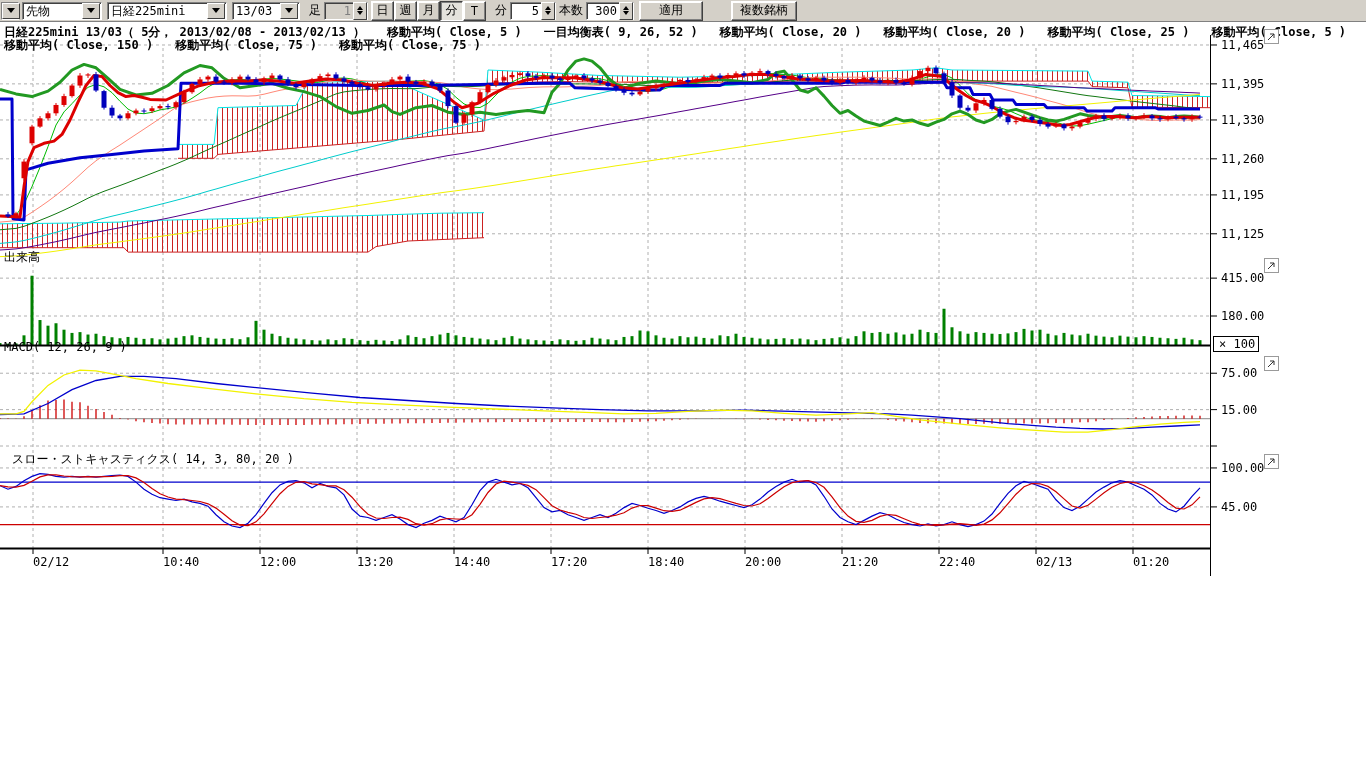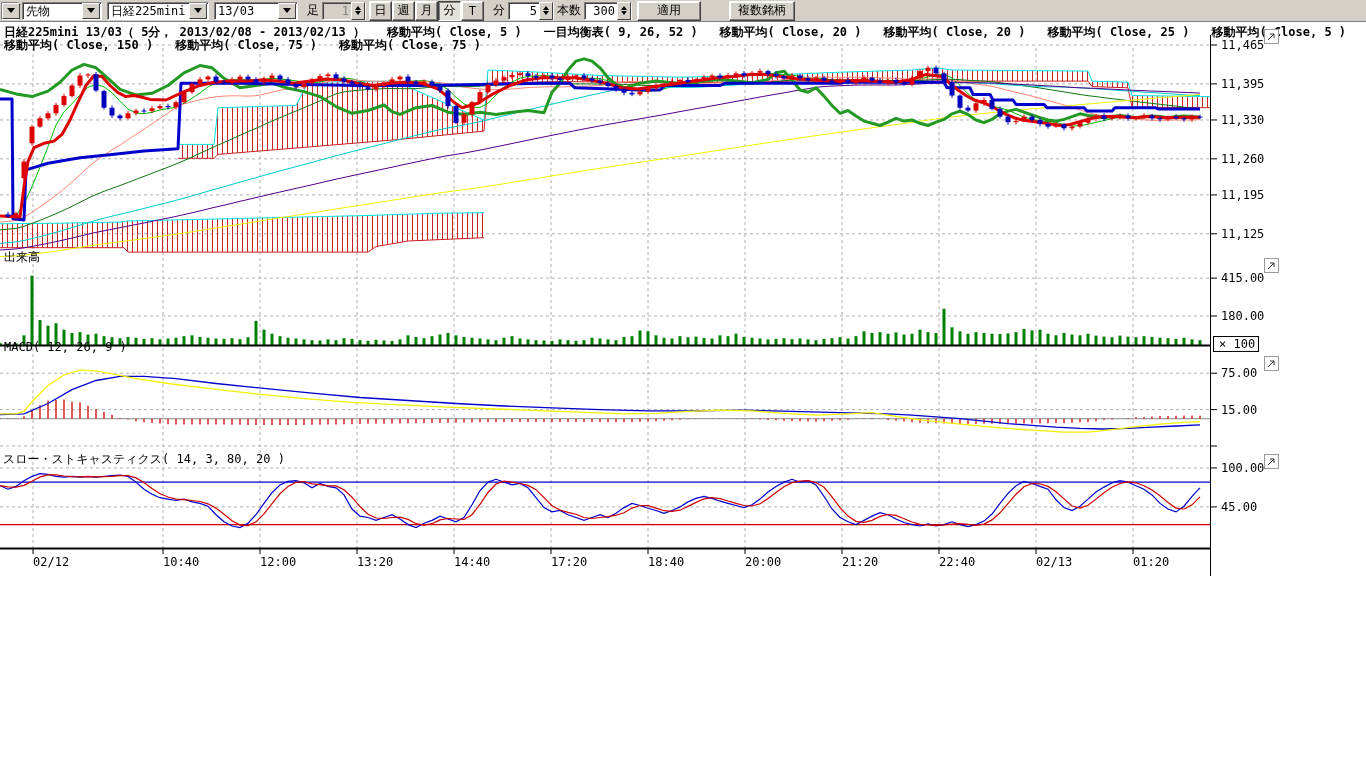--- a/index.html
+++ b/index.html
@@ -45,28 +45,28 @@
       </span>
   </div>
   <span class="tb-gap2"></span>
   <div class="combo" style="width:80px">
     <span class="val">先物</span>
     <span class="dd">
         <span class="arrow-down"></span>
       </span>
   </div>
   <span class="tb-gap4"></span>
-  <div class="combo" style="width:102px">
+  <div class="combo" style="width:120px">
     <span class="val">日経225mini</span>
     <span class="dd">
         <span class="arrow-down"></span>
       </span>
   </div>
   <span class="tb-gap4"></span>
-  <div class="combo" style="width:84px">
+  <div class="combo" style="width:68px">
     <span class="val">13/03</span>
     <span class="dd">
         <span class="arrow-down"></span>
       </span>
   </div>
   <span class="tb-gap8"></span>
   <span class="lbl">足</span>
   <span class="tb-gap2"></span>
   <div class="spin disabled" style="width:44px">
     <span class="num">1</span>
@@ -108,21 +108,21 @@
 </div>
 
 <div class="ovl" style="left:4px;top:24px">
   <span>日経225mini 13/03（ 5分， 2013/02/08 - 2013/02/13 ）</span><span>移動平均( Close, 5 )</span><span>一目均衡表( 9, 26, 52 )</span><span>移動平均( Close, 20 )</span><span>移動平均( Close, 20 )</span><span>移動平均( Close, 25 )</span><span>移動平均( Close, 5 )</span>
 </div>
 <div class="ovl" style="left:4px;top:37px">
   <span>移動平均( Close, 150 )</span><span>移動平均( Close, 75 )</span><span>移動平均( Close, 75 )</span>
 </div>
 <div class="ovl" style="left:4px;top:249px">出来高</div>
 <div class="ovl" style="left:4px;top:340px">MACD( 12, 26, 9 )</div>
-<div class="ovl" style="left:3px;top:451px">スロー・ストキャスティクス( 14, 3, 80, 20 )</div>
+<div class="ovl" style="left:12px;top:451px">スロー・ストキャスティクス( 14, 3, 80, 20 )</div>
 
 <div class="corner-ico" style="left:1264px;top:29px">
     <svg width="13" height="13">
       <path d="M3,10 L9,4 M9,4 L5,4 M9,4 L9,8" stroke="#333" stroke-width="1" fill="none"></path>
     </svg>
   </div>
 <div class="corner-ico" style="left:1264px;top:258px">
     <svg width="13" height="13">
       <path d="M3,10 L9,4 M9,4 L5,4 M9,4 L9,8" stroke="#333" stroke-width="1" fill="none"></path>
     </svg>

